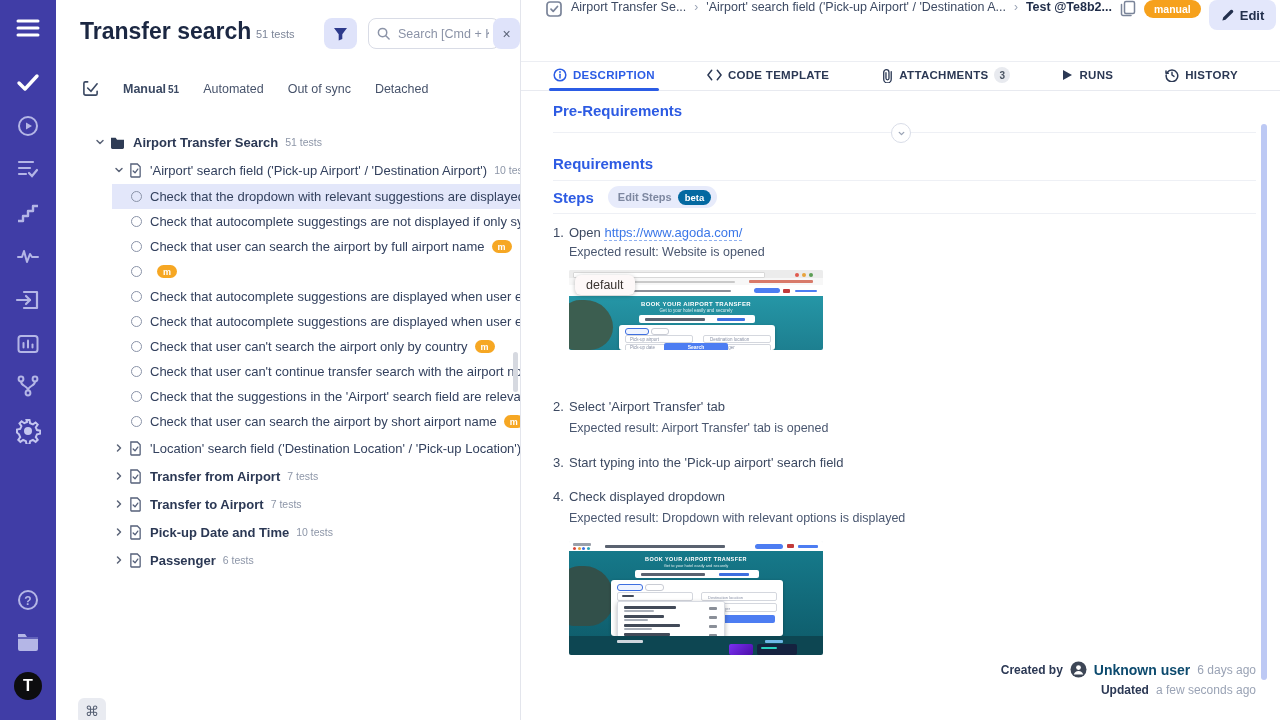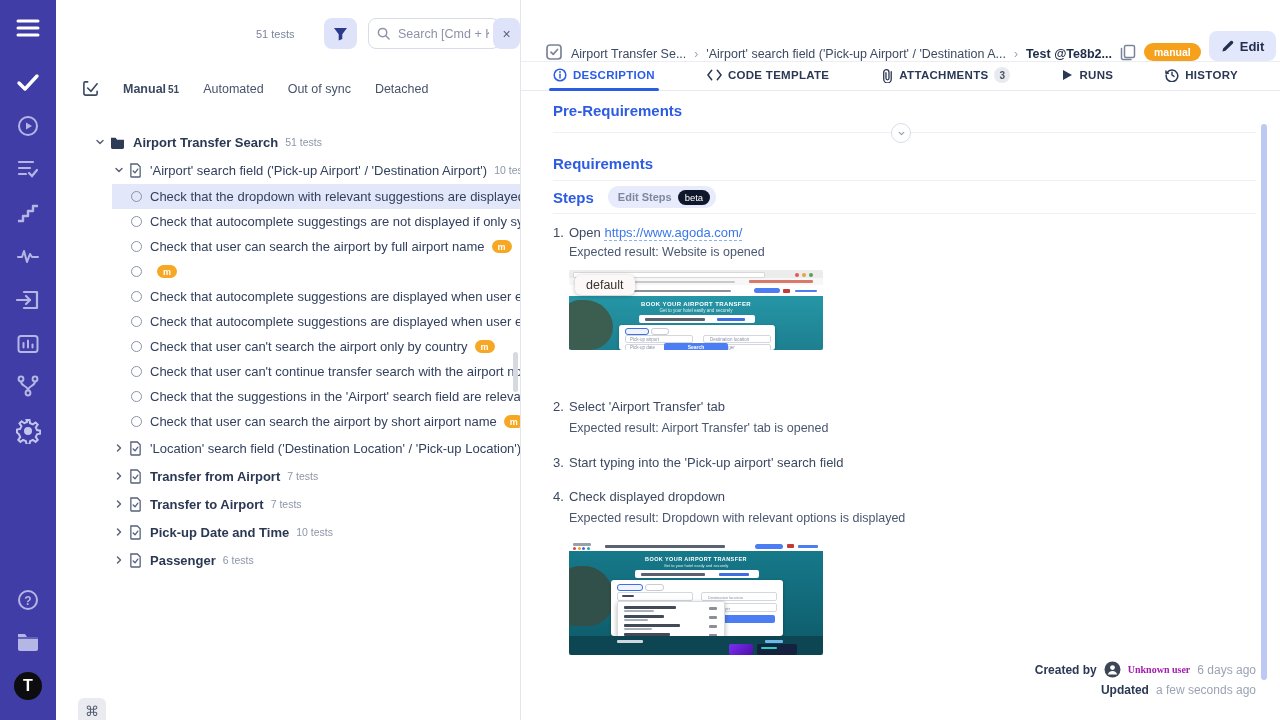--- a/index.html
+++ b/index.html
@@ -46,21 +46,21 @@
           font-size:9px;font-weight:bold;}
   .sect{height:28px;}
   .pl-scroll{position:absolute;left:457px;top:352px;width:5px;height:40px;background:#d6d9e0;border-radius:3px;}
   .cmd-btn{position:absolute;left:22px;top:698px;width:28px;height:26px;background:#e9ebf1;border-radius:6px;
            display:flex;align-items:center;justify-content:flex-start;padding-left:7px;box-sizing:border-box;
            font-size:14px;color:#555f73;cursor:pointer;}
 
   
   .panel-r{position:absolute;left:521px;top:0;width:759px;height:720px;background:#fff;}
   .bc-bar{position:absolute;left:0;top:0;width:759px;height:62px;border-bottom:1px solid #eceef3;
-          display:flex;align-items:flex-end;padding:0 14px 0 24px;box-sizing:border-box;gap:8px;}
+          display:flex;align-items:flex-start;padding:0 14px 0 24px;box-sizing:border-box;gap:8px;}
   .bc-txt{font-size:12.5px;color:#3d4a63;white-space:nowrap;}
   .bc-sep{font-size:12px;color:#9aa3b5;}
   .bc-id{font-size:12.5px;font-weight:bold;color:#1f2c48;white-space:nowrap;}
   .man-badge{background:#f6a11c;color:#fff;font-size:10.5px;font-weight:bold;border-radius:10px;
              padding:3px 10px;white-space:nowrap;}
   .hbtn{background:#e3e7fb;border-radius:8px;height:30px;display:flex;align-items:center;gap:6px;
         padding:0 12px;font-size:13px;font-weight:bold;color:#23304d;cursor:pointer;white-space:nowrap;}
   .tabs{position:absolute;left:0;top:62px;width:759px;height:29px;border-bottom:1px solid #e8eaf0;
         display:flex;align-items:flex-start;padding-left:32px;box-sizing:border-box;gap:52px;}
   .tab{display:flex;align-items:center;gap:6px;font-size:11.5px;font-weight:bold;color:#2b3854;
@@ -72,31 +72,31 @@
        width:16px;height:16px;display:flex;align-items:center;justify-content:center;}
 
   .content{position:absolute;left:0;top:99px;width:759px;height:629px;overflow:hidden;}
   .h-sec{font-size:15px;font-weight:bold;color:#2d5be3;margin:0;padding:0;}
   .divider{position:absolute;left:32px;width:703px;height:1px;background:#eef0f5;}
   .collapser{position:absolute;left:370px;top:24px;width:18px;height:18px;border:1px solid #d9dde8;
              border-radius:50%;background:#fff;display:flex;align-items:center;justify-content:center;cursor:pointer;}
   .chip{display:inline-flex;align-items:center;gap:6px;background:#e7ebfb;border-radius:12px;
         height:22px;padding:0 6px 0 10px;margin-left:14px;cursor:pointer;}
   .chip .ctxt{font-size:11px;font-weight:bold;color:#7d87a0;}
-  .chip .beta{background:#0f172a;color:#fff;font-size:9.5px;font-weight:normal;border-radius:8px;
+  .chip .beta{background:#0369a1;color:#fff;font-size:9.5px;font-weight:bold;border-radius:8px;
         padding:2px 7px;}
   .step{font-size:13px;color:#3c4961;}
   .stepnum{display:inline-block;width:16px;}
   .slink{color:#3b77e8;text-decoration:none;border-bottom:1px dashed #8fb0f0;cursor:pointer;}
   .expected{font-size:12.5px;color:#4a5770;margin:0 0 0 16px;}
 
   .meta{position:absolute;right:24px;top:562px;font-size:12px;color:#2b3854;}
   .meta .row{display:flex;align-items:center;justify-content:flex-end;gap:7px;margin-bottom:5px;}
   .meta b{font-size:12px;color:#2b3854;}
-  .meta .uname{font-size:10px;font-weight:bold;color:#a21caf;font-family:Liberation Serif, serif;}
+  .meta .uname{font-size:14px;font-weight:bold;color:#0c4a6e;}
   .meta .ago{color:#9aa3b5;}
   .pr-scroll{position:absolute;left:740px;top:124px;width:6px;height:556px;background:#bdc9f4;border-radius:3px;}
 
   
   .thumb{position:absolute;left:48px;width:254px;overflow:hidden;background:#e9eef0;border-radius:2px;}
   .t-bar{position:absolute;left:0;width:254px;}
   .skel{position:absolute;border-radius:1px;}
   .hero-title{position:absolute;width:254px;text-align:center;color:#fff;font-weight:bold;
               font-size:6px;letter-spacing:.4px;}
   .hero-sub{position:absolute;width:254px;text-align:center;color:rgba(255,255,255,.85);font-size:4.5px;}
@@ -202,20 +202,21 @@
         </svg>
     </div>
     <div class="ric" style="top:672px;">
       <div style="width:28px;height:28px;border-radius:50%;background:#0d0d0f;display:flex;align-items:center;justify-content:center;">
         <span style="color:#fff;font-weight:bold;font-size:16px;">T</span>
       </div>
     </div>
   </div>
 
   <div class="panel-l">
+    <div class="pl-title">Transfer search</div>
     <div class="pl-count">51 tests</div>
     <div class="filter-btn">
       <svg width="15" height="14" viewBox="0 0 15 14">
           <path d="M1 1h13L9.3 7.2V12l-3.6 1.6V7.2z" fill="#2d3a8c"></path>
         </svg>
     </div>
     <div class="search-box">
       <svg width="13" height="13" viewBox="0 0 14 14" style="margin-right:6px;flex:0 0 auto;">
           <circle cx="6" cy="6" r="4.5" stroke="#8b93a7" stroke-width="1.6" fill="none"></circle>
           <line x1="9.5" y1="9.5" x2="13" y2="13" stroke="#8b93a7" stroke-width="1.6" stroke-linecap="round"></line>

